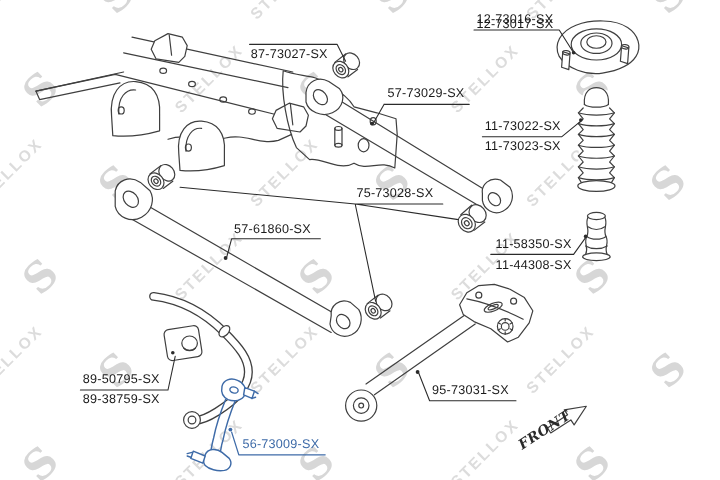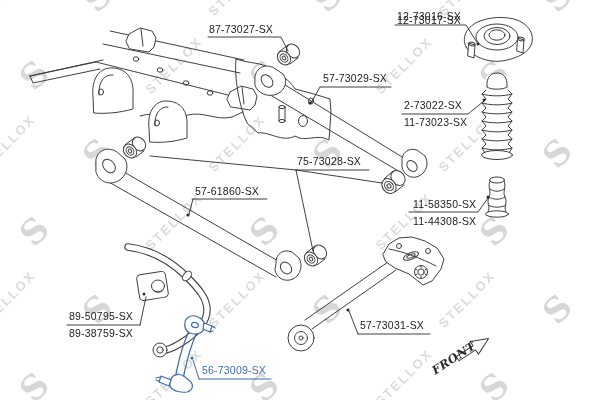--- a/index.html
+++ b/index.html
@@ -255,29 +255,29 @@
       <g stroke="#3e6ba8" stroke-width="1">
         <path d="M199,379 L271,379 M199,379 L193,360"></path>
       </g>
 
       <g transform="translate(471,350) rotate(-33)">
         <path d="M-16,-2.5 L4,-2.5 L4,-7.5 L21,0 L4,7.5 L4,2.5 L-16,2.5 Z" fill="#fff" stroke="#3f3f3f"></path>
       </g>
     </g>
   </svg>
 
-  <div class="part-label" style="left:209px;top:23px">87-73027-SX</div>
+  <div class="part-label" style="left:209px;top:39px">87-73027-SX</div>
   <div class="part-label" style="left:397px;top:10px">12-73016-SX</div>
   <div class="part-label" style="left:397px;top:14px">12-73017-SX</div>
   <div class="part-label" style="left:323px;top:72px">57-73029-SX</div>
-  <div class="part-label" style="left:404px;top:99px">2-73022-SX</div>
+  <div class="part-label" style="left:404px;top:99px">11-73022-SX</div>
   <div class="part-label" style="left:404px;top:116px">11-73023-SX</div>
   <div class="part-label" style="left:297px;top:155px">75-73028-SX</div>
   <div class="part-label" style="left:195px;top:185px">57-61860-SX</div>
   <div class="part-label" style="left:413px;top:198px">11-58350-SX</div>
   <div class="part-label" style="left:413px;top:215px">11-44308-SX</div>
   <div class="part-label" style="left:69px;top:310px">89-50795-SX</div>
   <div class="part-label" style="left:69px;top:327px">89-38759-SX</div>
-  <div class="part-label" style="left:360px;top:319px">57-73031-SX</div>
+  <div class="part-label" style="left:360px;top:319px">95-73031-SX</div>
   <div class="part-label highlight" style="left:202px;top:364px">56-73009-SX</div>
 
   <div class="front-label" style="left:429px;top:351px">FRONT</div>
 </div>
 
 </body></html>

